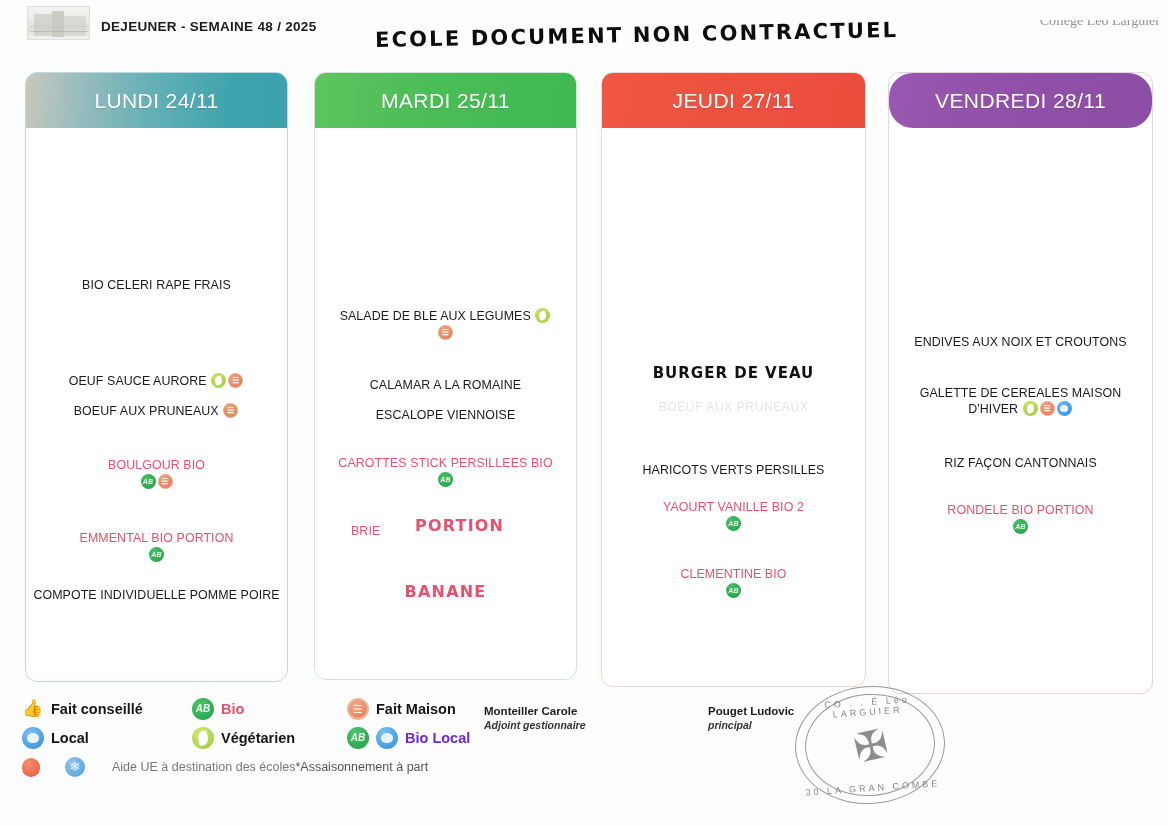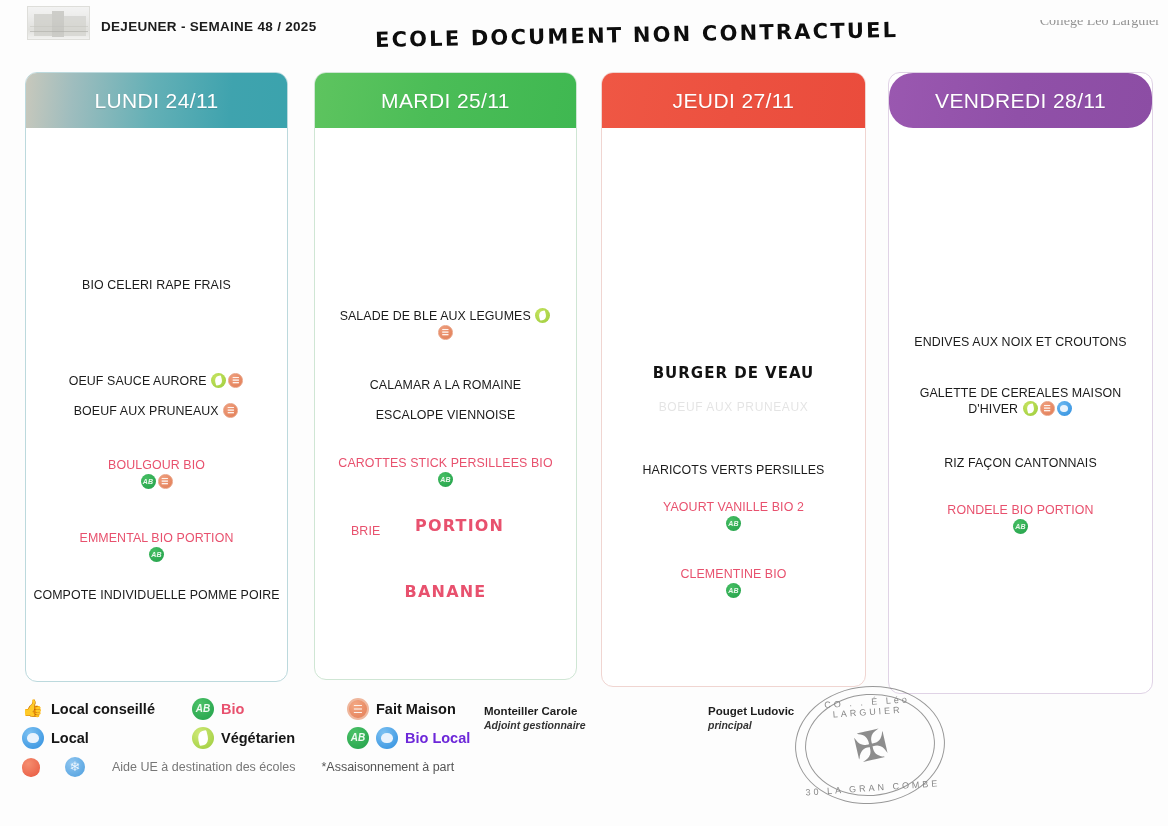--- a/index.html
+++ b/index.html
@@ -355,21 +355,21 @@
     </div>
   </div>
 
   <div class="legend">
 
     <div class="lg-row">
       <div class="lg-col c-a">
         <div class="lg-icon">
             <span class="big thumb"></span>
           </div>
-        <div class="lg-label dark">Local conseillé</div>
+        <div class="lg-label dark">Fait conseillé</div>
       </div>
       <div class="lg-col c-b">
         <div class="lg-icon">
             <span class="big bio"></span>
           </div>
         <div class="lg-label pinky">Bio</div>
       </div>
       <div class="lg-col">
         <div class="lg-icon">
             <span class="big maison"></span>
@@ -403,21 +403,21 @@
     </div>
 
     <div class="lg-row" style="margin-top:6px">
       <div class="lg-icon">
           <span class="big apple"></span>
         </div>
       <div class="lg-icon" style="margin-left:14px">
           <span class="big euro"></span>
         </div>
       <div class="lg-small" style="margin-left:18px">Aide UE à destination des écoles</div>
-      <div class="lg-note" style="margin-left:26px">*Assaisonnement à part</div>
+      <div class="lg-note" style="">*Assaisonnement à part</div>
     </div>
   </div>
 
   <div class="sig s1">
     <div class="nm">Monteiller Carole</div>
     <div class="rl">Adjoint gestionnaire</div>
   </div>
 
   <div class="sig s2">
     <div class="nm">Pouget Ludovic</div>

